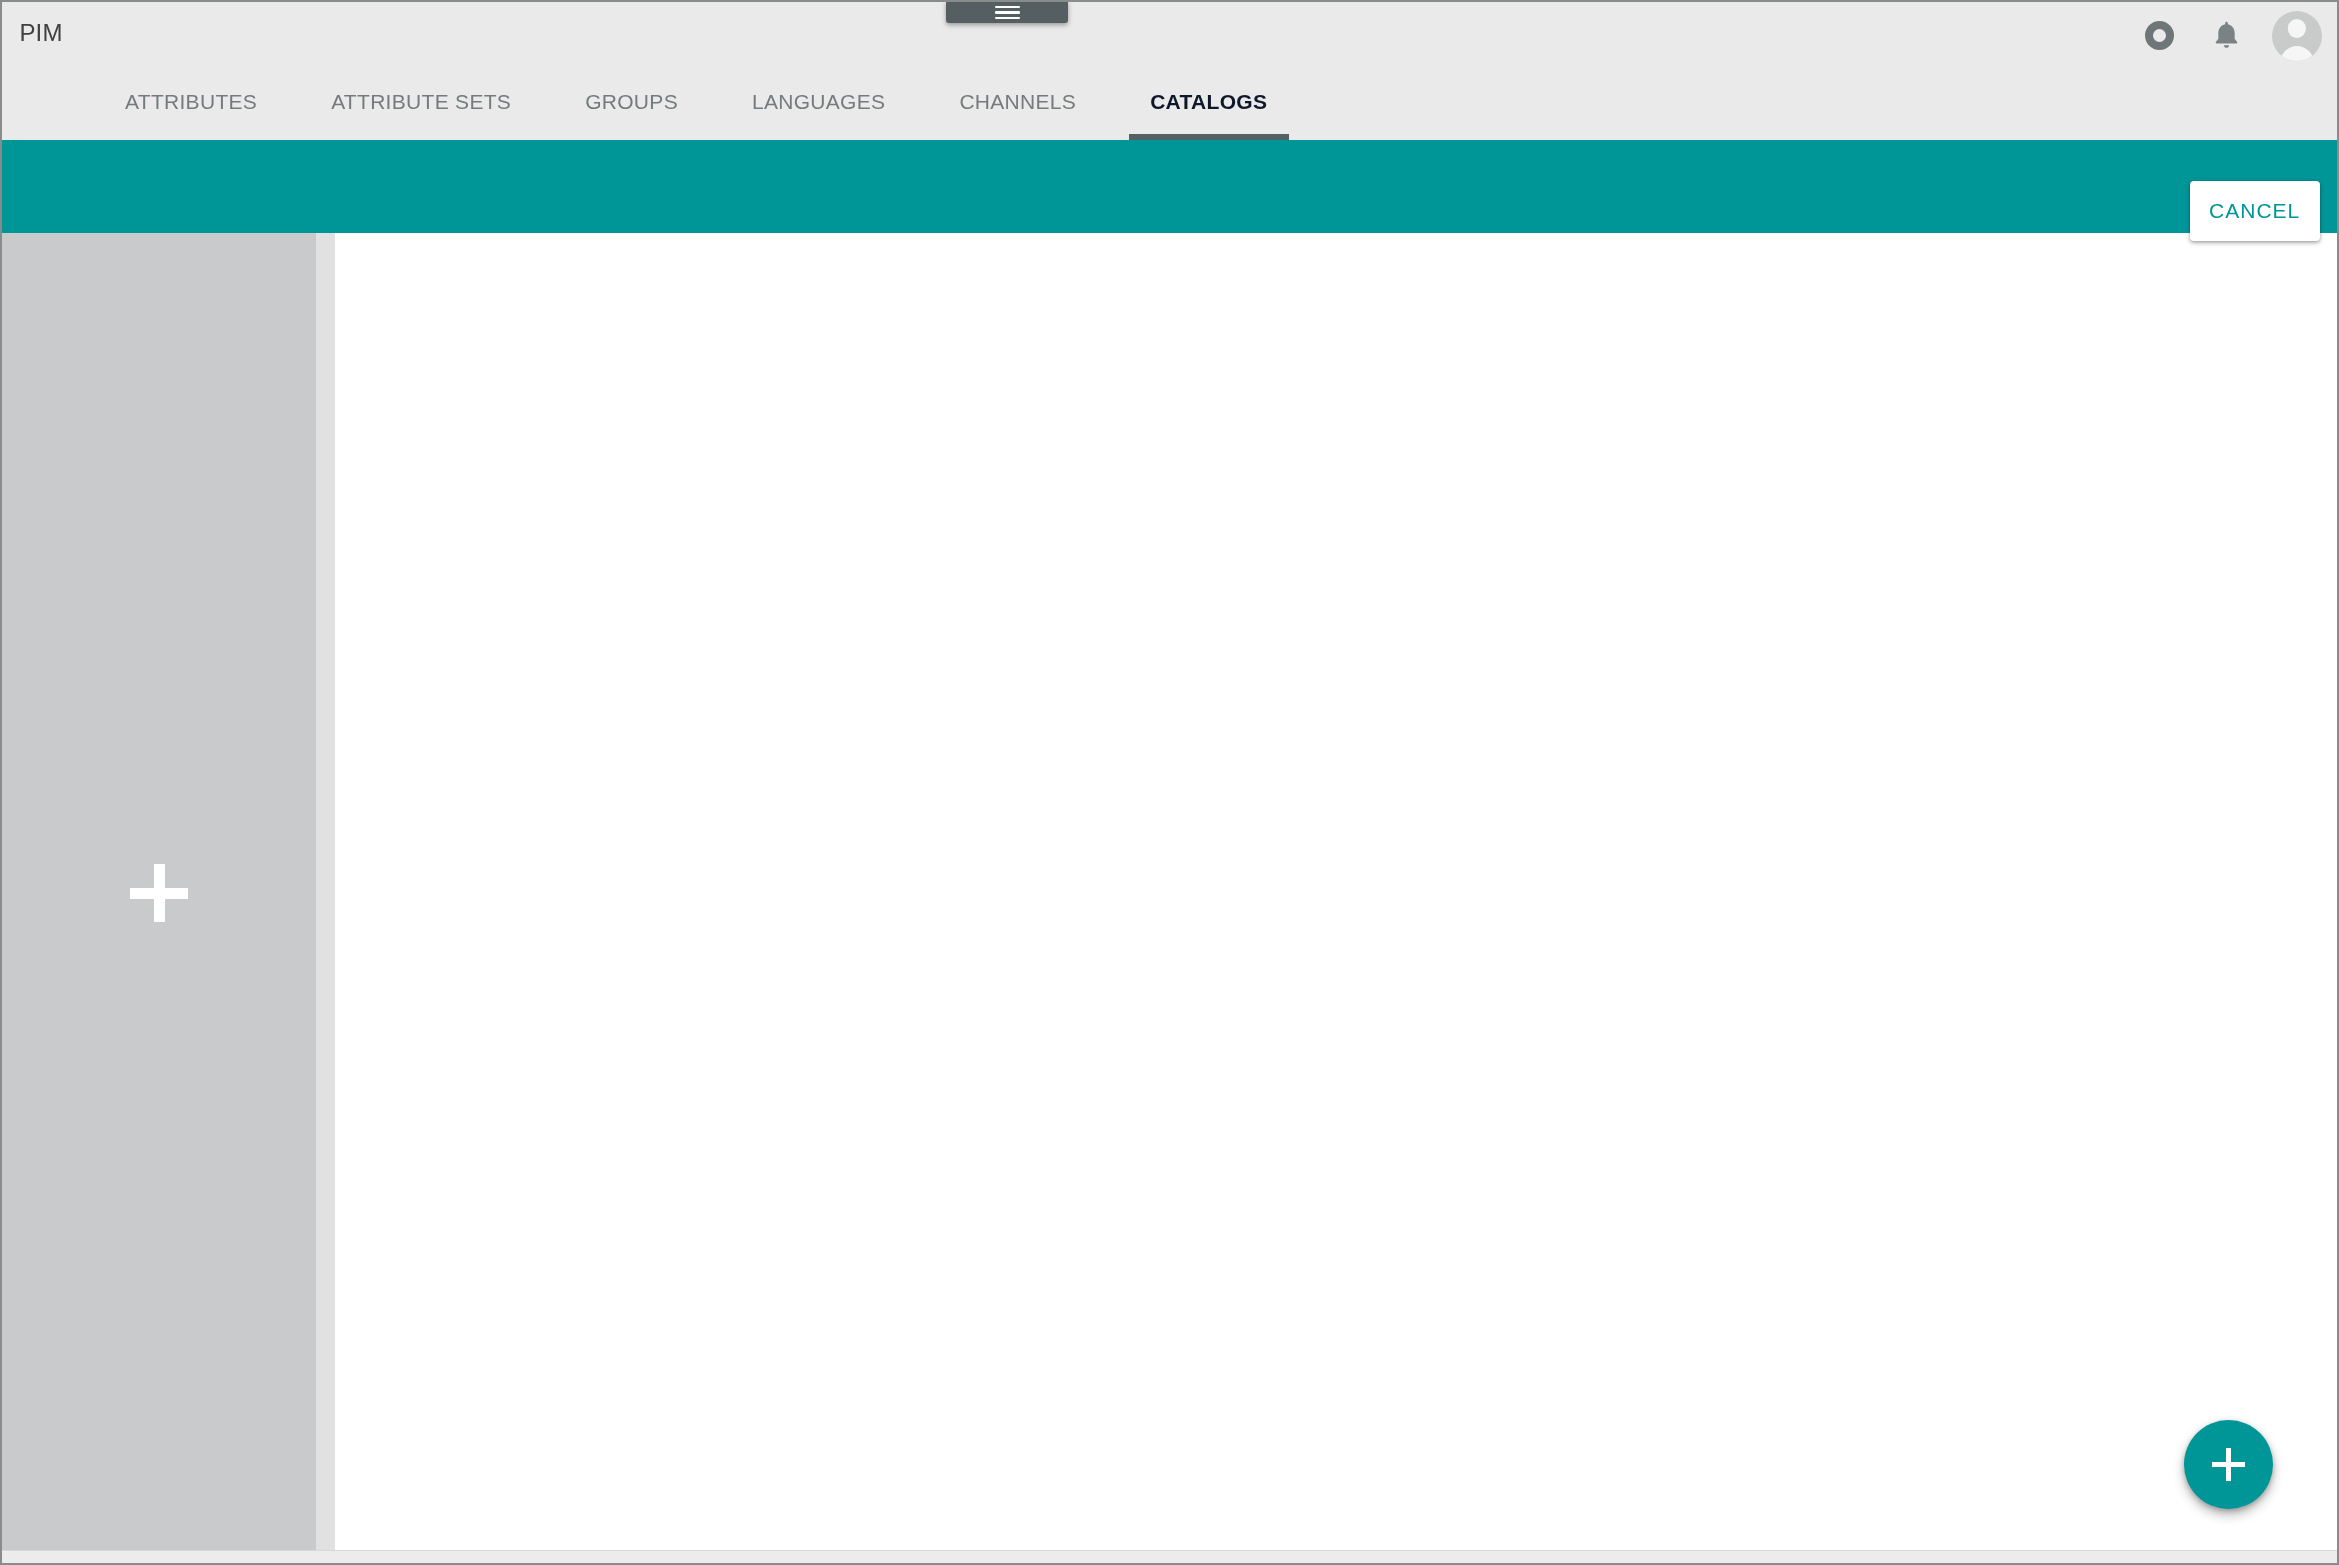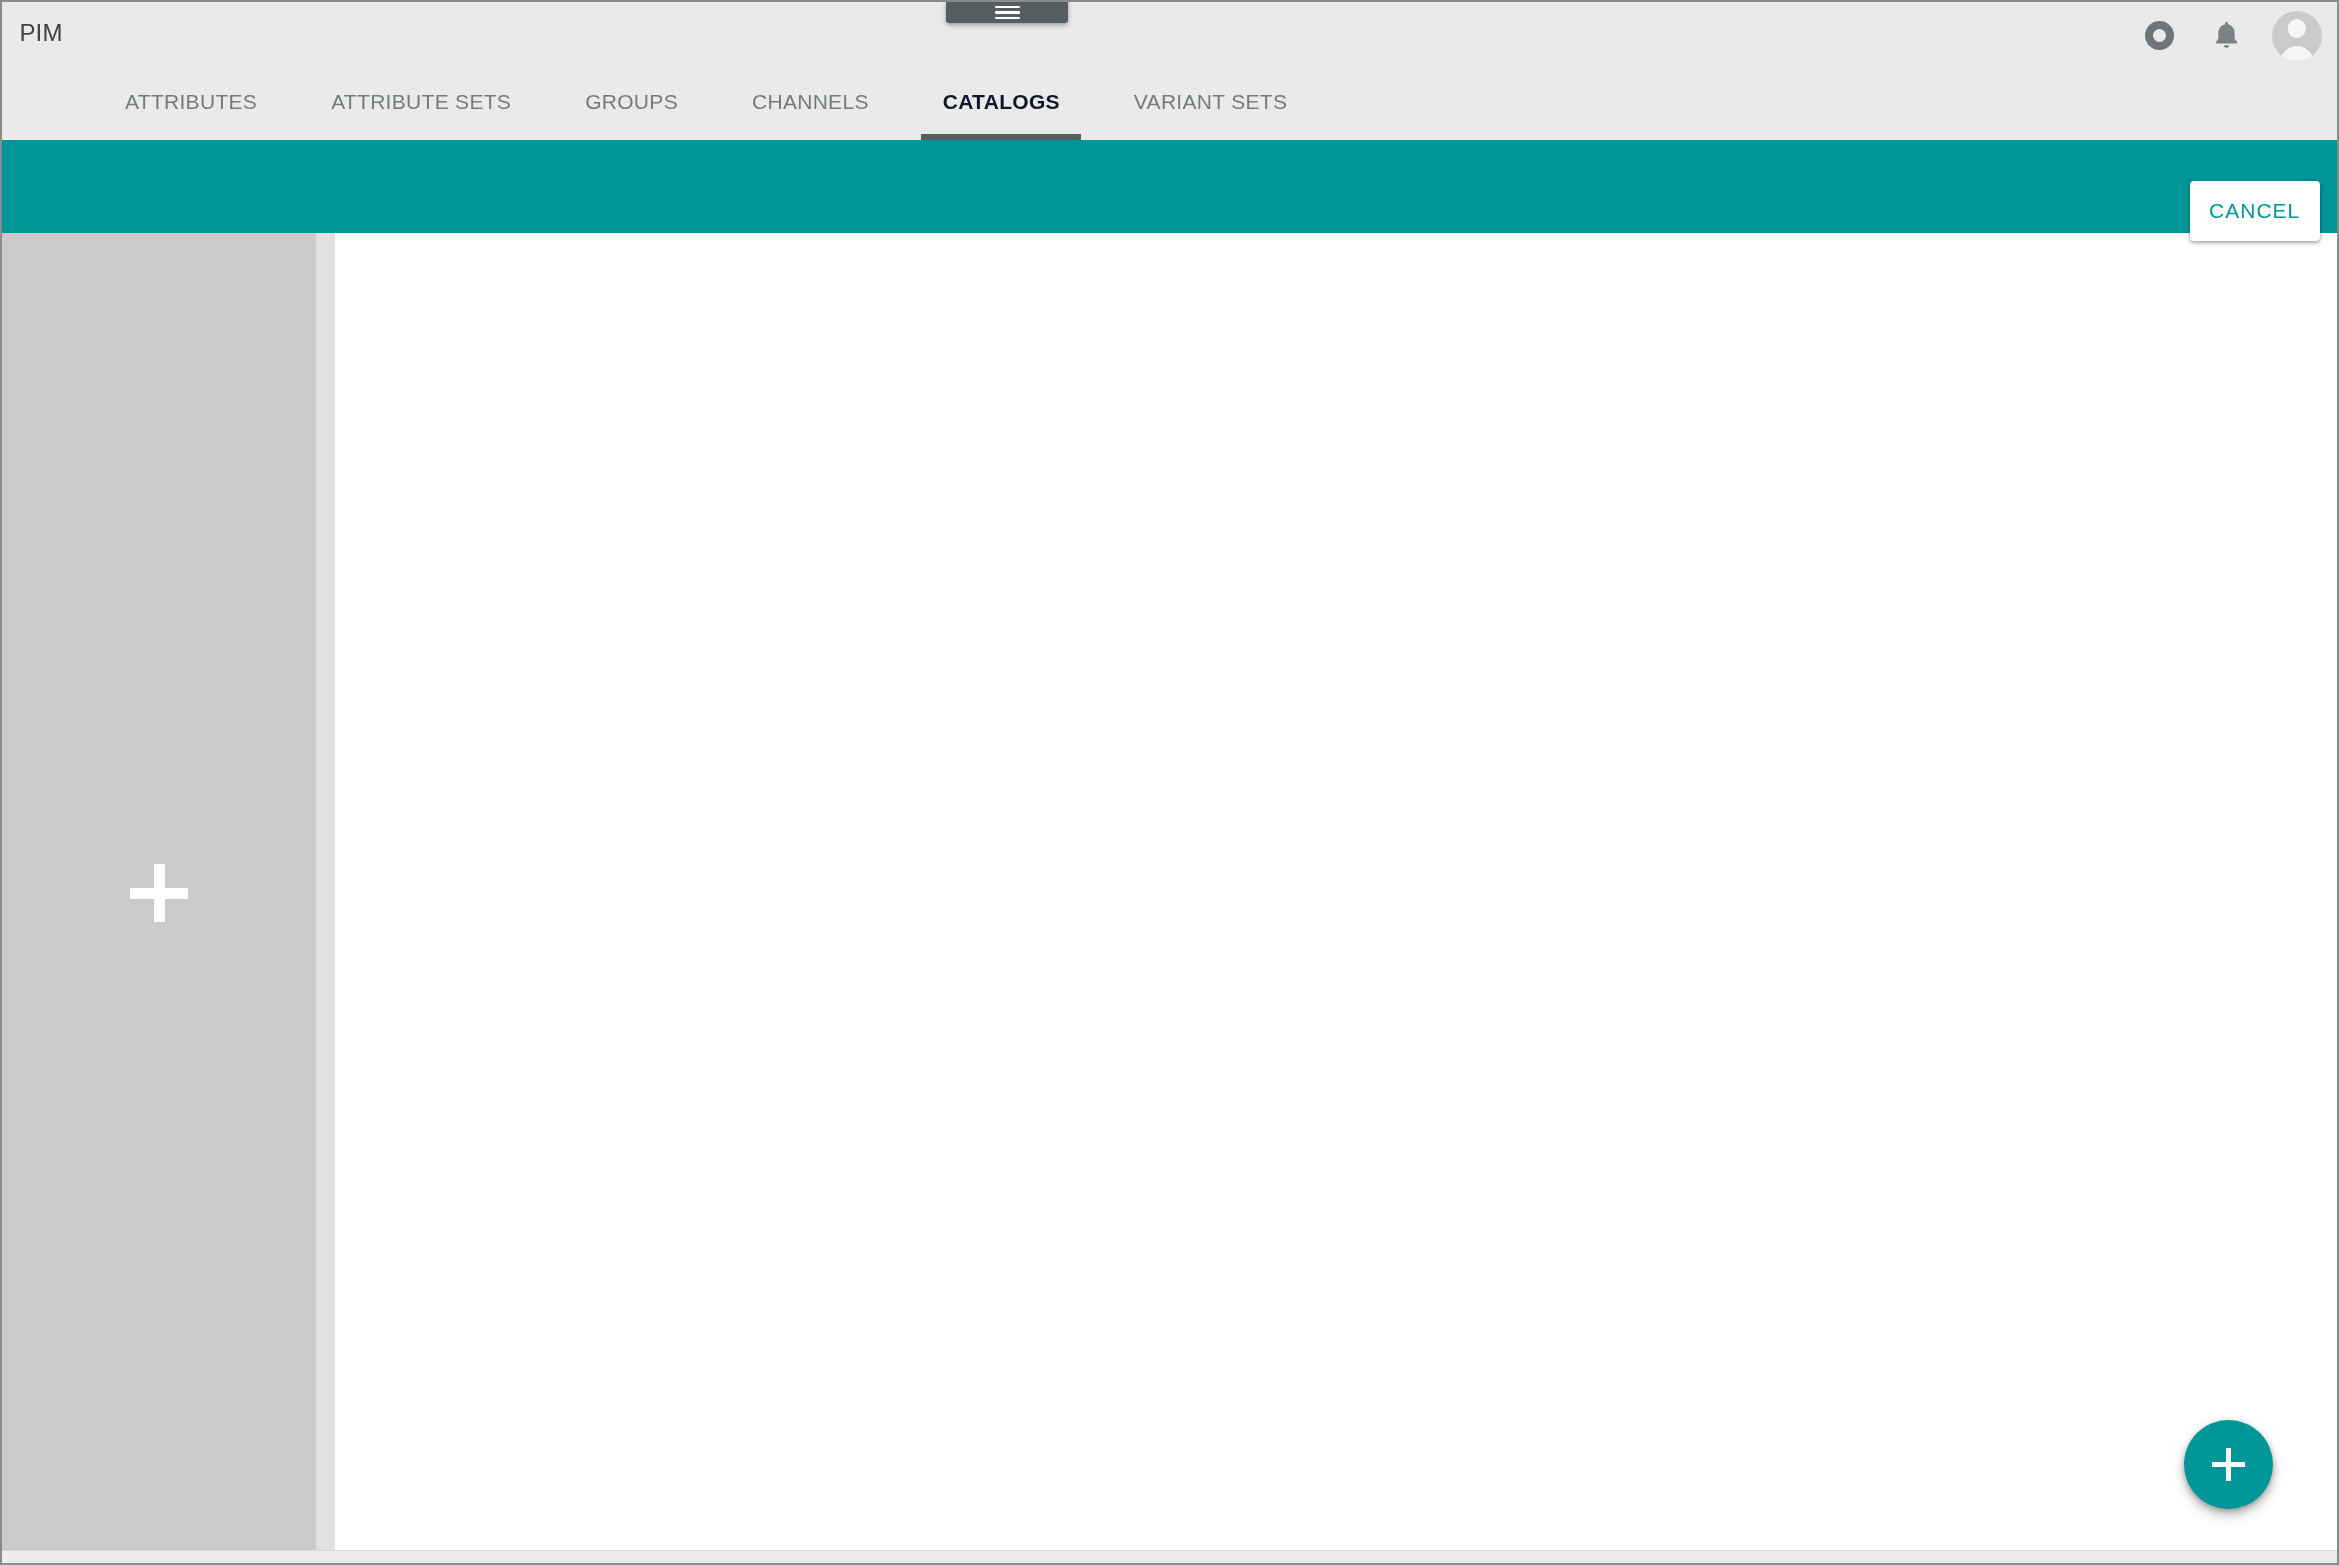--- a/index.html
+++ b/index.html
@@ -373,31 +373,31 @@
       </button>
       <button class="tab">
         <span>ATTRIBUTE SETS</span>
 
       </button>
       <button class="tab">
         <span>GROUPS</span>
 
       </button>
       <button class="tab">
+        <span>LANGUAGES</span>
+
+      </button>
+      <button class="tab">
         <span>CHANNELS</span>
 
       </button>
       <button class="tab active">
         <span>CATALOGS</span>
         <span class="tab-indicator"></span>
       </button>
-      <button class="tab">
-        <span>VARIANT SETS</span>
-
-      </button>
     </nav>
 
   </header>
 
   <div id="action-bar">
     <button id="cancel-button">CANCEL</button>
   </div>
 
   <main id="content-area">
 

